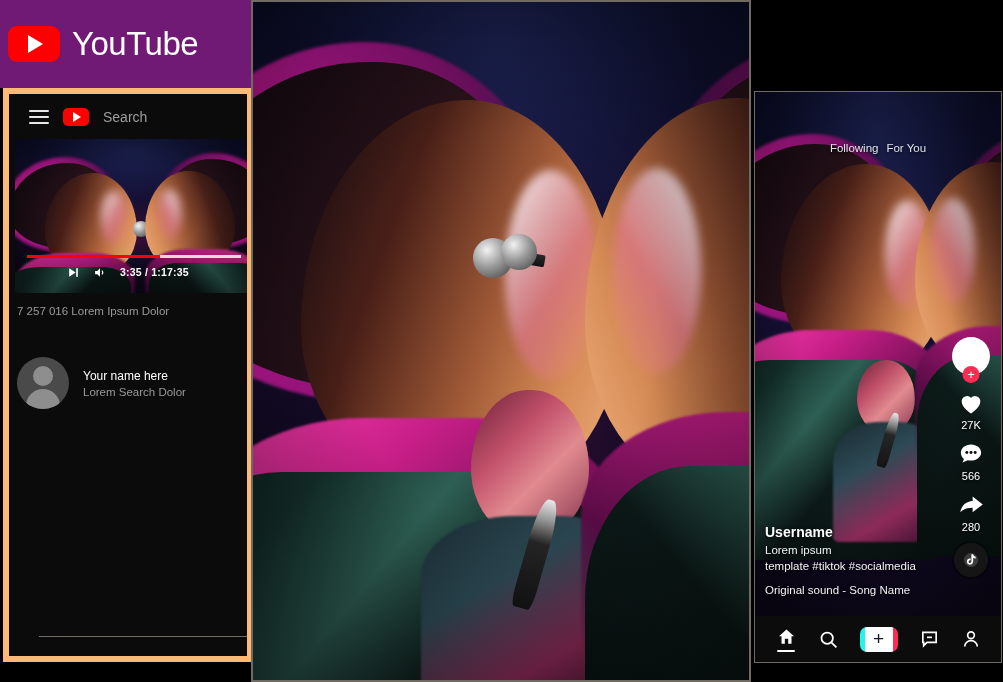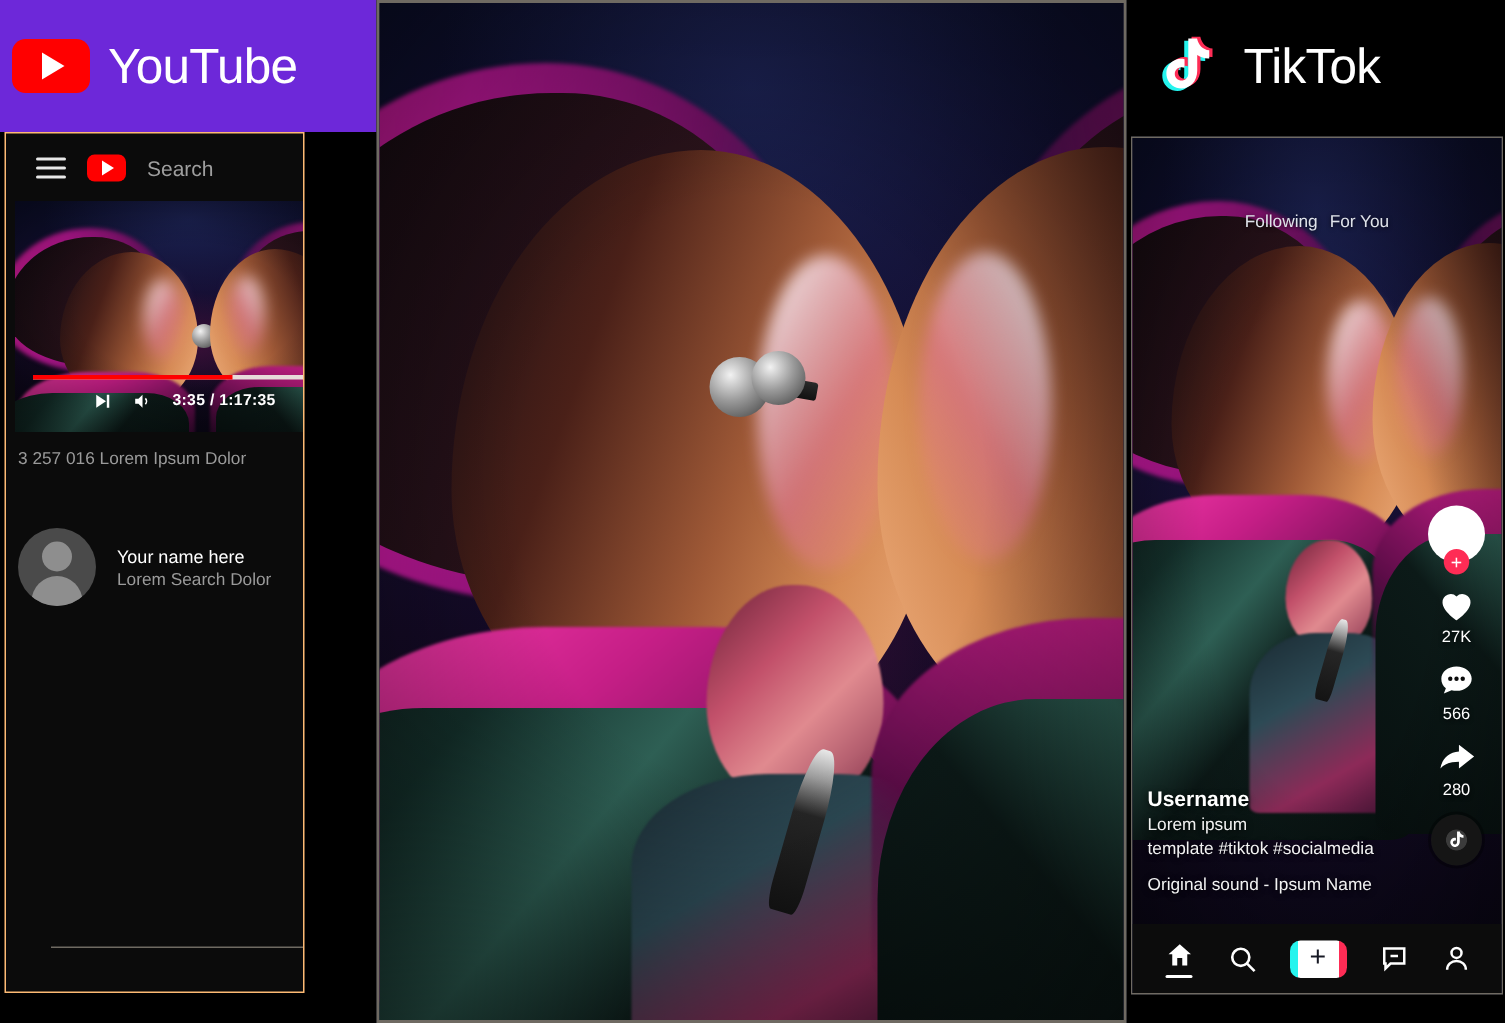--- a/index.html
+++ b/index.html
@@ -72,31 +72,31 @@
     background:linear-gradient(180deg,#e8e8e8 0%,#9a9a9a 18%,#262626 40%,#141414 100%);
   }
   .vignette{
     position:absolute; inset:0;
     background:radial-gradient(ellipse 78% 72% at 50% 48%, rgba(0,0,0,0) 40%, rgba(0,0,0,.55) 100%);
     pointer-events:none;
   }
 
   
   #yt-panel{ position:absolute; left:0; top:0; width:251px; height:682px; background:#000; }
-  #yt-brandbar{ height:88px; display:flex; align-items:center; gap:12px; padding-left:8px; background:#6d28d9; }
+  #yt-brandbar{ height:88px; display:flex; align-items:center; gap:12px; padding-left:8px; background:#701a75; }
   .yt-logo-box{
     width:52px; height:36px; border-radius:9px; background:#FF0000;
     display:flex; align-items:center; justify-content:center; flex:0 0 auto;
   }
   .yt-tri{ width:0;height:0;border-left:15px solid #fff;border-top:9px solid transparent;border-bottom:9px solid transparent; margin-left:3px;}
   #yt-brandname{ color:#fff; font-size:33px; letter-spacing:-.5px; }
 
   #yt-app{
-    position:absolute; left:3px; top:88px; width:200px; height:574px;
-    background:#0b0b0b; border:1px solid #fdba74; overflow:hidden;
+    position:absolute; left:3px; top:88px; width:250px; height:574px;
+    background:#0b0b0b; border:6px solid #fdba74; overflow:hidden;
   }
   #yt-topbar{ height:45px; display:flex; align-items:center; gap:14px; padding-left:20px; }
   .hamburger{ width:20px; height:14px; display:flex; flex-direction:column; justify-content:space-between; }
   .hamburger i{ display:block; height:2px; background:#e8e8e8; border-radius:1px; }
   .yt-mini-logo{ width:26px;height:18px;border-radius:5px;background:#FF0000;display:flex;align-items:center;justify-content:center;}
   .yt-mini-tri{ width:0;height:0;border-left:8px solid #fff;border-top:5px solid transparent;border-bottom:5px solid transparent;margin-left:2px;}
   #yt-search{ color:#9e9e9e; font-size:14px; }
 
   #yt-player{ position:relative; left:6px; width:232px; height:154px; overflow:hidden; background:#0b0c22; }
   #yt-controls{ position:absolute; left:0; right:0; bottom:0; height:44px; }
@@ -241,49 +241,39 @@
             </svg>
             <svg class="yt-icon" width="14" height="13" viewBox="0 0 24 24" fill="#fff">
               <path d="M3 9v6h4l5 5V4L7 9H3z"></path>
                 <path d="M15.5 8.5a5 5 0 010 7" stroke="#fff" stroke-width="2" fill="none"></path>
             </svg>
             <span id="yt-time">3:35 / 1:17:35</span>
           </div>
         </div>
       </div>
 
-      <div id="yt-meta">3 257 016 Lorem Ipsum Dolor</div>
+      <div id="yt-meta">7 257 016 Lorem Ipsum Dolor</div>
 
       <div id="yt-channel">
         <div id="yt-avatar">
           <div class="ah"></div>
             <div class="ab"></div>
         </div>
         <div>
           <div id="yt-channel-name">Your name here</div>
           <div id="yt-channel-sub">Lorem Search Dolor</div>
         </div>
       </div>
 
       <div id="yt-divider"></div>
     </div>
   </div>
 
   <div id="tt-panel">
 
-    <div id="tt-brandbar">
-      <div id="tt-logo">
-        <svg width="52" height="52" viewBox="0 0 48 48">
-          <path d="M30.5 7c.9 4.2 3.5 6.8 7.5 7.3v5.1c-2.6.2-5-.6-7.4-2.1v9.6c0 7.9-6.6 12.6-12.7 10.5-3.9-1.3-6.4-5-6.3-9.2.1-4.8 4-8.6 8.8-8.7.8 0 1.6.1 2.4.3v5.3c-.7-.2-1.4-.4-2.2-.3-2.2.2-3.9 2-3.8 4.2.1 2.2 1.9 3.9 4.1 3.9 2.3 0 4.2-1.9 4.2-4.2V7h5.4z" fill="#25F4EE" transform="translate(-2.5,1.5)"></path>
-          <path d="M30.5 7c.9 4.2 3.5 6.8 7.5 7.3v5.1c-2.6.2-5-.6-7.4-2.1v9.6c0 7.9-6.6 12.6-12.7 10.5-3.9-1.3-6.4-5-6.3-9.2.1-4.8 4-8.6 8.8-8.7.8 0 1.6.1 2.4.3v5.3c-.7-.2-1.4-.4-2.2-.3-2.2.2-3.9 2-3.8 4.2.1 2.2 1.9 3.9 4.1 3.9 2.3 0 4.2-1.9 4.2-4.2V7h5.4z" fill="#FE2C55" transform="translate(2,-1)"></path>
-          <path d="M30.5 7c.9 4.2 3.5 6.8 7.5 7.3v5.1c-2.6.2-5-.6-7.4-2.1v9.6c0 7.9-6.6 12.6-12.7 10.5-3.9-1.3-6.4-5-6.3-9.2.1-4.8 4-8.6 8.8-8.7.8 0 1.6.1 2.4.3v5.3c-.7-.2-1.4-.4-2.2-.3-2.2.2-3.9 2-3.8 4.2.1 2.2 1.9 3.9 4.1 3.9 2.3 0 4.2-1.9 4.2-4.2V7h5.4z" fill="#ffffff"></path>
-        </svg>
-      </div>
-      <div id="tt-brandname">TikTok</div>
-    </div>
 
     <div id="tt-app">
 
       <div class="photo">
         <div class="bg"></div>
         <div class="fig" style="left:-62px;top:42px;width:300px;height:420px;">
           <div class="hairrim" style="left:10px;top:0;width:210px;height:190px;"></div>
           <div class="hair" style="left:20px;top:10px;width:190px;height:172px;"></div>
           <div class="head" style="left:88px;top:30px;width:164px;height:212px;"></div>
           <div class="rimlight" style="left:192px;top:66px;width:46px;height:108px;"></div>
@@ -345,21 +335,21 @@
           <svg width="16" height="16" viewBox="0 0 48 48">
             <path d="M30.5 7c.9 4.2 3.5 6.8 7.5 7.3v5.1c-2.6.2-5-.6-7.4-2.1v9.6c0 7.9-6.6 12.6-12.7 10.5-3.9-1.3-6.4-5-6.3-9.2.1-4.8 4-8.6 8.8-8.7.8 0 1.6.1 2.4.3v5.3c-.7-.2-1.4-.4-2.2-.3-2.2.2-3.9 2-3.8 4.2.1 2.2 1.9 3.9 4.1 3.9 2.3 0 4.2-1.9 4.2-4.2V7h5.4z" fill="#fff"></path>
           </svg>
         </div>
       </div>
 
       <div id="tt-caption">
         <div id="tt-username">Username</div>
         <div class="tt-desc">Lorem ipsum</div>
         <div class="tt-desc">template #tiktok #socialmedia</div>
-        <div id="tt-sound">Original sound - Ipsum Name</div>
+        <div id="tt-sound">Original sound - Song Name</div>
       </div>
 
       <div id="tt-nav">
         <div class="tt-nav-item">
           <svg width="21" height="20" viewBox="0 0 24 24" fill="#fff">
             <path d="M12 3l9 8h-3v9h-4v-6h-4v6H6v-9H3z"></path>
           </svg>
           <div class="home-underline"></div>
         </div>
         <div class="tt-nav-item">

